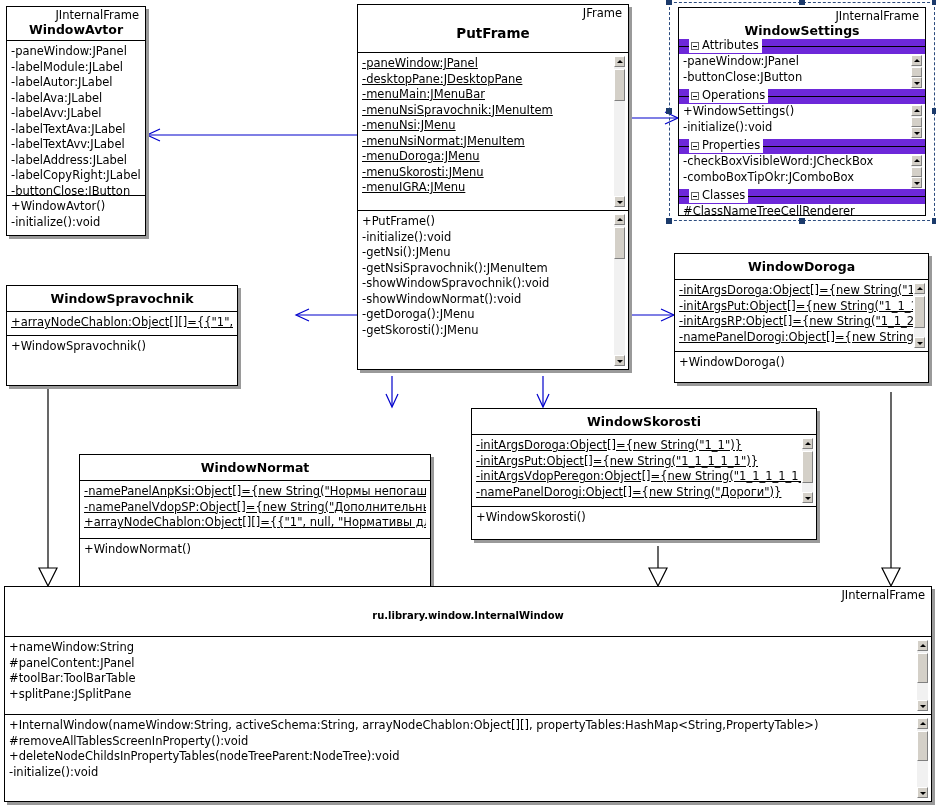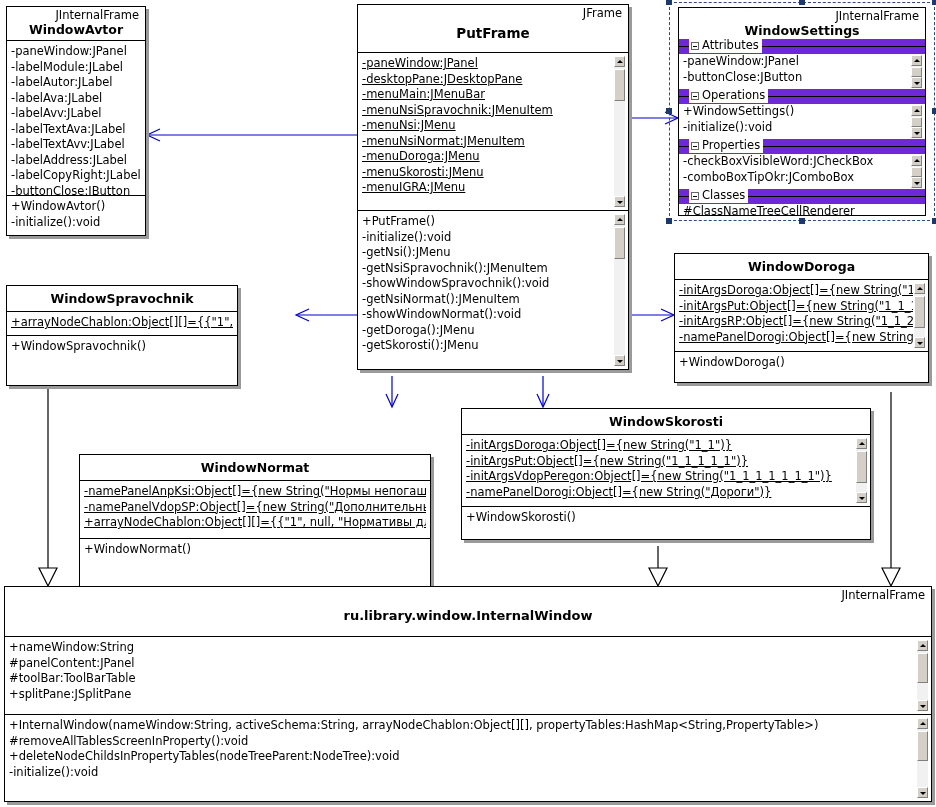--- a/index.html
+++ b/index.html
@@ -254,21 +254,20 @@
             <i></i>
           </div>
       </div>
     </div>
     <div class="compart last" style="height:158px;">
       <div class="row">+PutFrame()</div>
       <div class="row">-initialize():void</div>
       <div class="row">-getNsi():JMenu</div>
       <div class="row">-getNsiSpravochnik():JMenuItem</div>
       <div class="row">-showWindowSpravochnik():void</div>
-      <div class="row">-getNsiNormat():JMenuItem</div>
       <div class="row">-showWindowNormat():void</div>
       <div class="row">-getDoroga():JMenu</div>
       <div class="row">-getSkorosti():JMenu</div>
       <div class="sbar">
         <div class="sbtn up">
             <i></i>
           </div>
         <div class="sthumb" style="top:13px;height:32px;"></div>
         <div class="sbtn dn">
             <i></i>
@@ -407,21 +406,21 @@
     <div class="compart" style="height:58px;">
       <div class="row stat">-namePanelAnpKsi:Object[]={new String("Нормы непогаше</div>
       <div class="row stat">-namePanelVdopSP:Object[]={new String("Дополнительны</div>
       <div class="row stat">+arrayNodeChablon:Object[][]={{"1", null, "Нормативы для</div>
     </div>
     <div class="compart last" style="height:53px;">
       <div class="row">+WindowNormat()</div>
     </div>
   </div>
 
-  <div class="uml" style="left:461px;top:408px;width:410px;">
+  <div class="uml" style="left:471px;top:408px;width:346px;">
     <div class="hdr" style="padding-top:5px;padding-bottom:5px;">
       <span class="cname">WindowSkorosti</span>
     </div>
     <div class="compart" style="height:72px;">
       <div class="row stat">-initArgsDoroga:Object[]={new String("1_1")}</div>
       <div class="row stat">-initArgsPut:Object[]={new String("1_1_1_1_1")}</div>
       <div class="row stat">-initArgsVdopPeregon:Object[]={new String("1_1_1_1_1_1_1")}</div>
       <div class="row stat">-namePanelDorogi:Object[]={new String("Дороги")}</div>
       <div class="sbar">
         <div class="sbtn up">
@@ -434,21 +433,21 @@
       </div>
     </div>
     <div class="compart last" style="height:32px;">
       <div class="row">+WindowSkorosti()</div>
     </div>
   </div>
 
   <div class="uml" style="left:4px;top:586px;width:928px;height:216px;">
     <div class="hdr" style="height:50px;">
       <span class="stereo">JInternalFrame</span>
-      <span class="cname" style="font-size:13px;margin-top:6px;">ru.library.window.InternalWindow</span>
+      <span class="cname" style="font-size:10px;margin-top:6px;">ru.library.window.InternalWindow</span>
     </div>
     <div class="compart" style="height:78px;">
       <div class="row">+nameWindow:String</div>
       <div class="row">#panelContent:JPanel</div>
       <div class="row">#toolBar:ToolBarTable</div>
       <div class="row">+splitPane:JSplitPane</div>
       <div class="sbar">
         <div class="sbtn up">
             <i></i>
           </div>

